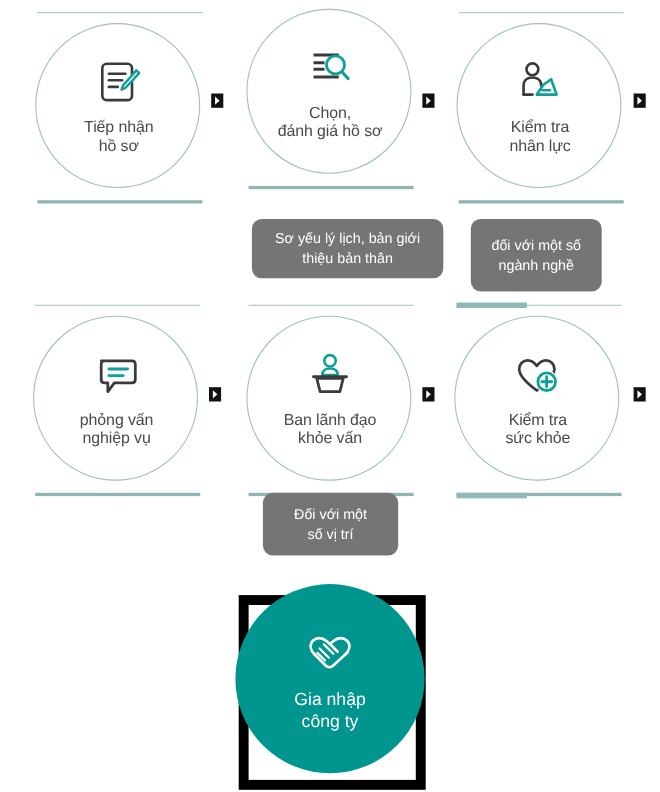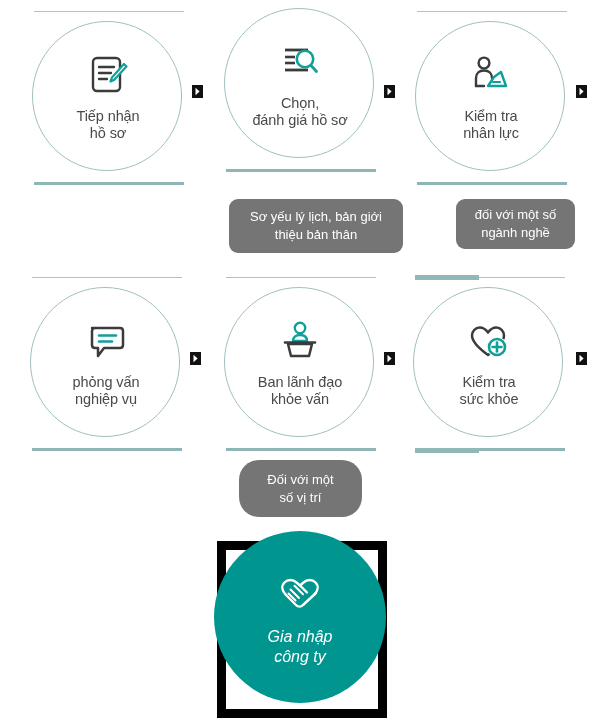--- a/index.html
+++ b/index.html
@@ -132,21 +132,20 @@
     align-items: flex-end;
     justify-content: center;
     margin-bottom: 8px;
   }
   .node-final .label {
     font-size: 16px;
     line-height: 20px;
     color: #ffffff;
     text-align: center;
     white-space: pre-line;
-    font-style: italic;
   }
 
   
   .arrow {
     position: absolute;
     width: 11px;
     height: 13px;
     background: #111111;
     display: flex;
     align-items: center;
@@ -248,21 +247,21 @@
 
   <div class="arrow" style="left:576px; top:85px;">
     <svg width="7" height="9" viewBox="0 0 7 9">
         <path d="M1.5 0.8 L5.6 4.5 L1.5 8.2 Z" fill="#ffffff"></path>
       </svg>
   </div>
 
   <div class="note" style="left:213px; top:199px; width:174px; height:54px;margin-left:16px;">Sơ yếu lý lịch, bản giới
 thiệu bản thân</div>
 
-  <div class="note" style="left:456px; top:199px; width:119px; height:50px;">đối với một số
+  <div class="note" style="left:428px; top:199px; width:119px; height:66px;">đối với một số
 ngành nghề</div>
 
   <div class="node" style="left:30px; top:287px;">
     <div class="rule-top"></div>
     <div class="ring"></div>
     <div class="rule-bottom"></div>
     <div class="inner">
       <div class="glyph">
         <svg width="46" height="46" viewBox="0 0 46 46">
           <path d="M9 9 L37 9 Q40 9 40 12 L40 26 Q40 29 37 29 L21 29 L15 37 L15 29 L12 29 Q9 29 9 26 L9 12 Q9 9 12 9 Z" fill="none" stroke="#3b3b3b" stroke-width="2.5" stroke-linejoin="round"></path>
@@ -325,21 +324,21 @@
 sức khỏe</div>
     </div>
   </div>
 
   <div class="arrow" style="left:576px; top:352px;">
     <svg width="7" height="9" viewBox="0 0 7 9">
         <path d="M1.5 0.8 L5.6 4.5 L1.5 8.2 Z" fill="#ffffff"></path>
       </svg>
   </div>
 
-  <div class="note" style="left:239px; top:460px; width:123px; height:57px;border-radius:20px;">Đối với một
+  <div class="note" style="left:239px; top:448px; width:123px; height:57px;">Đối với một
 số vị trí</div>
 
   <div class="node-final" style="left:214px; top:531px;">
     <div class="frame"></div>
     <div class="disc"></div>
     <div class="inner">
       <div class="glyph">
         <svg width="56" height="52" viewBox="0 0 56 52">
           <path d="M14 28 C10 24 9 19 12.5 15.5 C16 12 21 12.5 24.5 15.5 L28 18.5" fill="none" stroke="#ffffff" stroke-width="2.4" stroke-linecap="round" stroke-linejoin="round"></path>
           <path d="M42 28 C46 24 47 19 43.5 15.5 C40 12 35 12.5 31.5 15.5 L28 18.5" fill="none" stroke="#ffffff" stroke-width="2.4" stroke-linecap="round" stroke-linejoin="round"></path>

